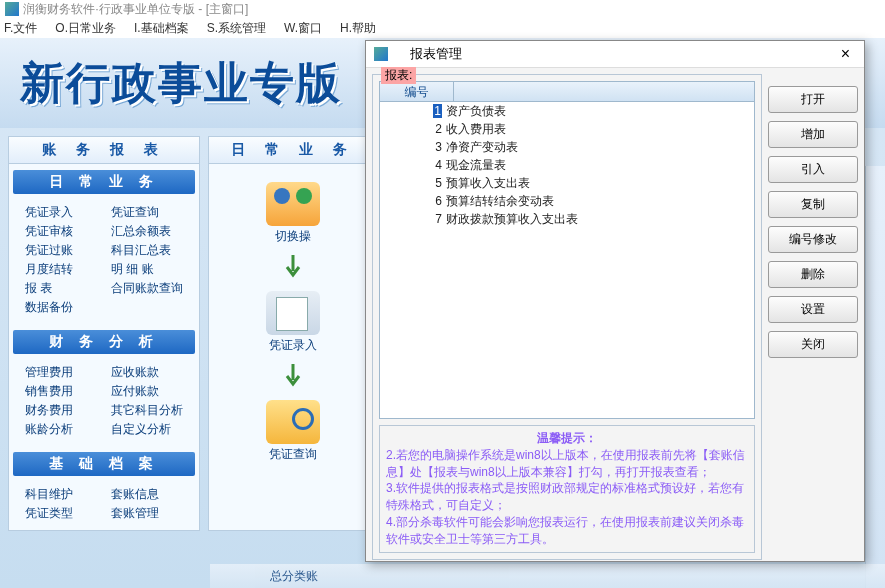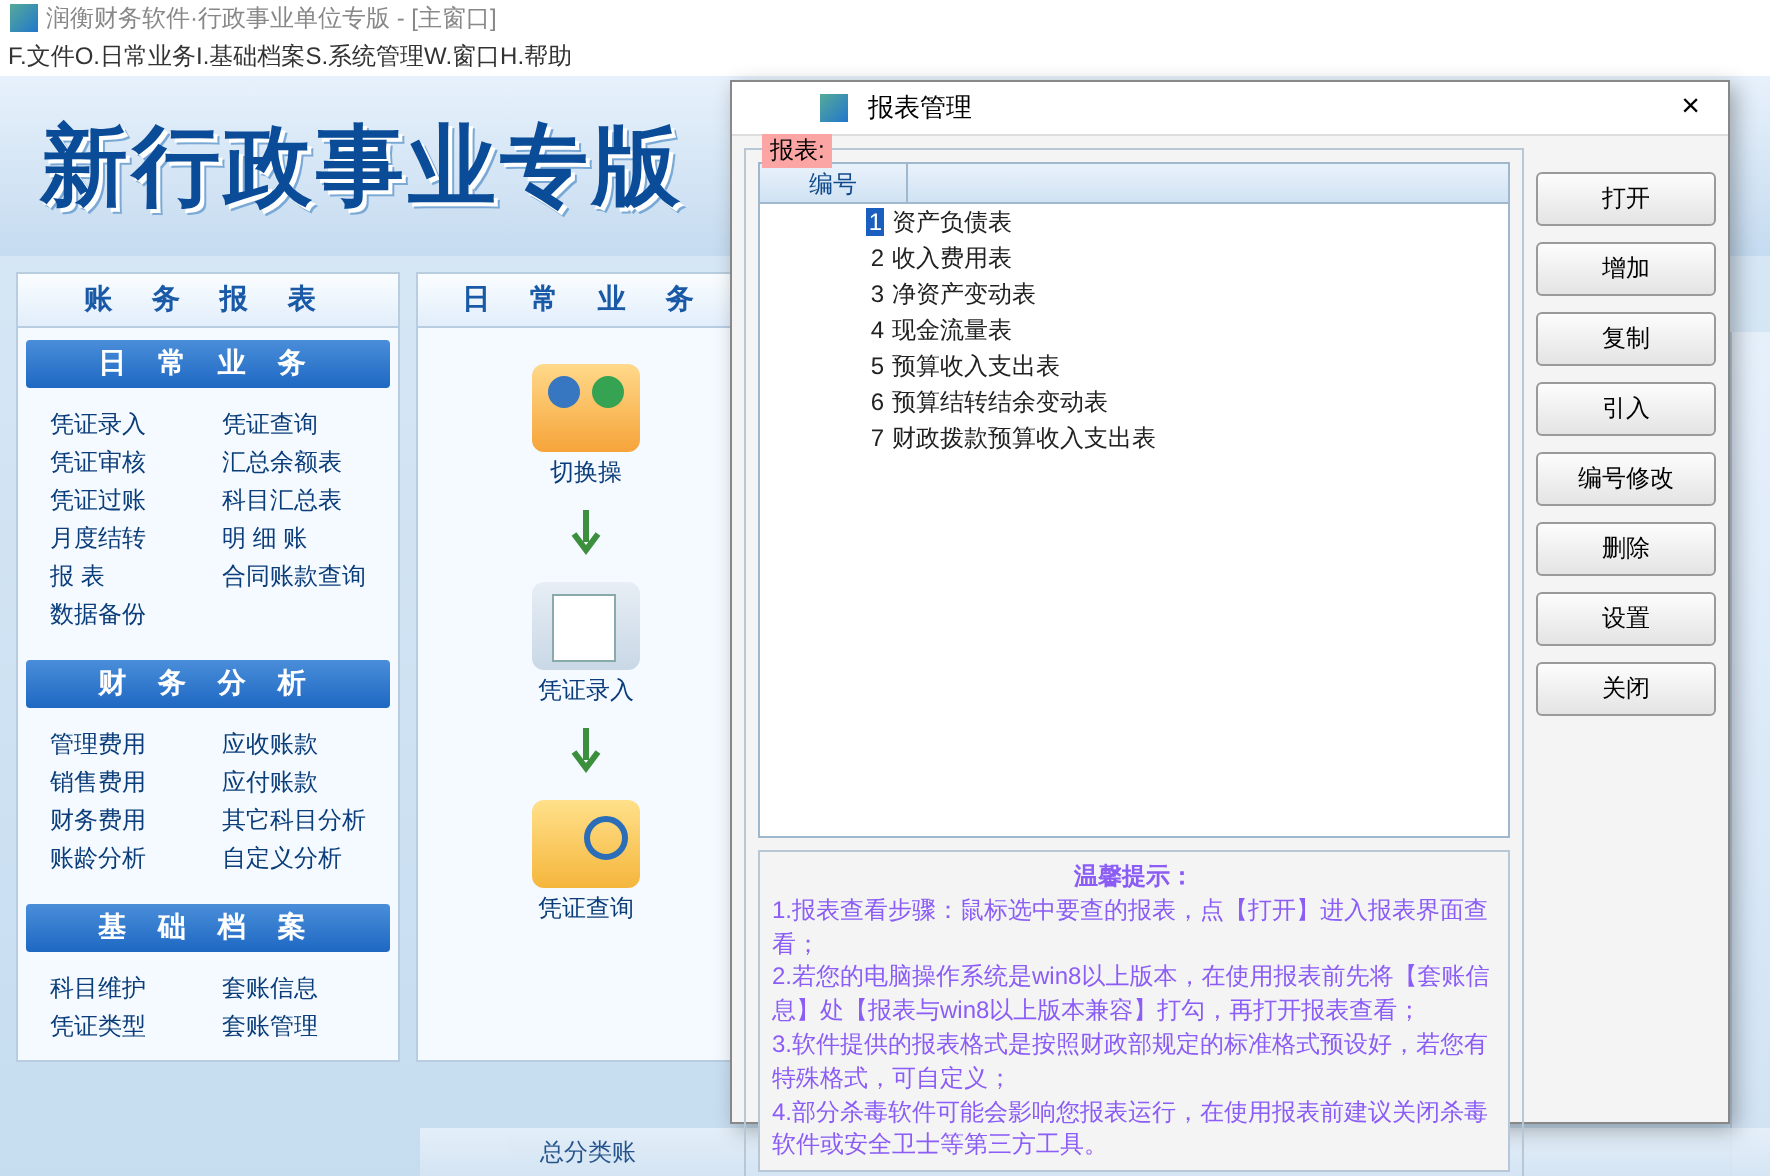--- a/index.html
+++ b/index.html
@@ -26,20 +26,21 @@
     width: 14px; height: 14px;
     background: linear-gradient(135deg, #5a9, #27c);
     display: inline-block;
     margin-right: 4px;
   }
   .menubar {
     background: #fff;
     padding: 2px 4px;
     height: 20px;
     display: flex;
+    gap: 18px;
     color: #333;
     font-size: 12px;
   }
   .menubar span { cursor: default; }
   .main-area {
     position: relative;
     width: 885px;
     height: 550px;
     background: linear-gradient(#d9e8f6,#c6ddf0);
   }
@@ -153,21 +154,21 @@
   }
   .dlg-titlebar {
     background: #fff;
     border-bottom: 1px solid #ddd;
     padding: 4px 8px;
     display: flex;
     align-items: center;
     justify-content: space-between;
     font-size: 13px;
   }
-  .dlg-title-left { display:flex; align-items:center; gap:6px;margin-left:36px;}
+  .dlg-title-left { display:flex; align-items:center; gap:18px;}
   .dlg-close { font-size:16px; font-family:Arial; cursor:pointer; padding:0 6px;}
   .dlg-body {
     flex: 1;
     display: flex;
     padding: 6px;
     gap: 6px;
   }
   .dlg-left {
     flex: 1;
     display: flex;
@@ -415,31 +416,30 @@
                 <div class="gc2">预算结转结余变动表</div>
               </div>
               <div class="grow">
                 <div class="gc1">7</div>
                 <div class="gc2">财政拨款预算收入支出表</div>
               </div>
             </div>
         </div>
         <div class="tips">
           <div class="tips-title">温馨提示：</div>
-          <div>1.报表查看步骤：鼠标选中要查的报表，点【打开】进入报表界面查看；</div>
           <div>2.若您的电脑操作系统是win8以上版本，在使用报表前先将【套账信息】处【报表与win8以上版本兼容】打勾，再打开报表查看；</div>
           <div>3.软件提供的报表格式是按照财政部规定的标准格式预设好，若您有特殊格式，可自定义；</div>
           <div>4.部分杀毒软件可能会影响您报表运行，在使用报表前建议关闭杀毒软件或安全卫士等第三方工具。</div>
         </div>
       </div>
     </div>
     <div class="dlg-buttons">
       <div class="btn">打开</div>
       <div class="btn">增加</div>
+      <div class="btn">引入</div>
       <div class="btn">复制</div>
-      <div class="btn">引入</div>
       <div class="btn">编号修改</div>
       <div class="btn">删除</div>
       <div class="btn">设置</div>
       <div class="btn">关闭</div>
     </div>
   </div>
 </div>
 
 </body></html>

